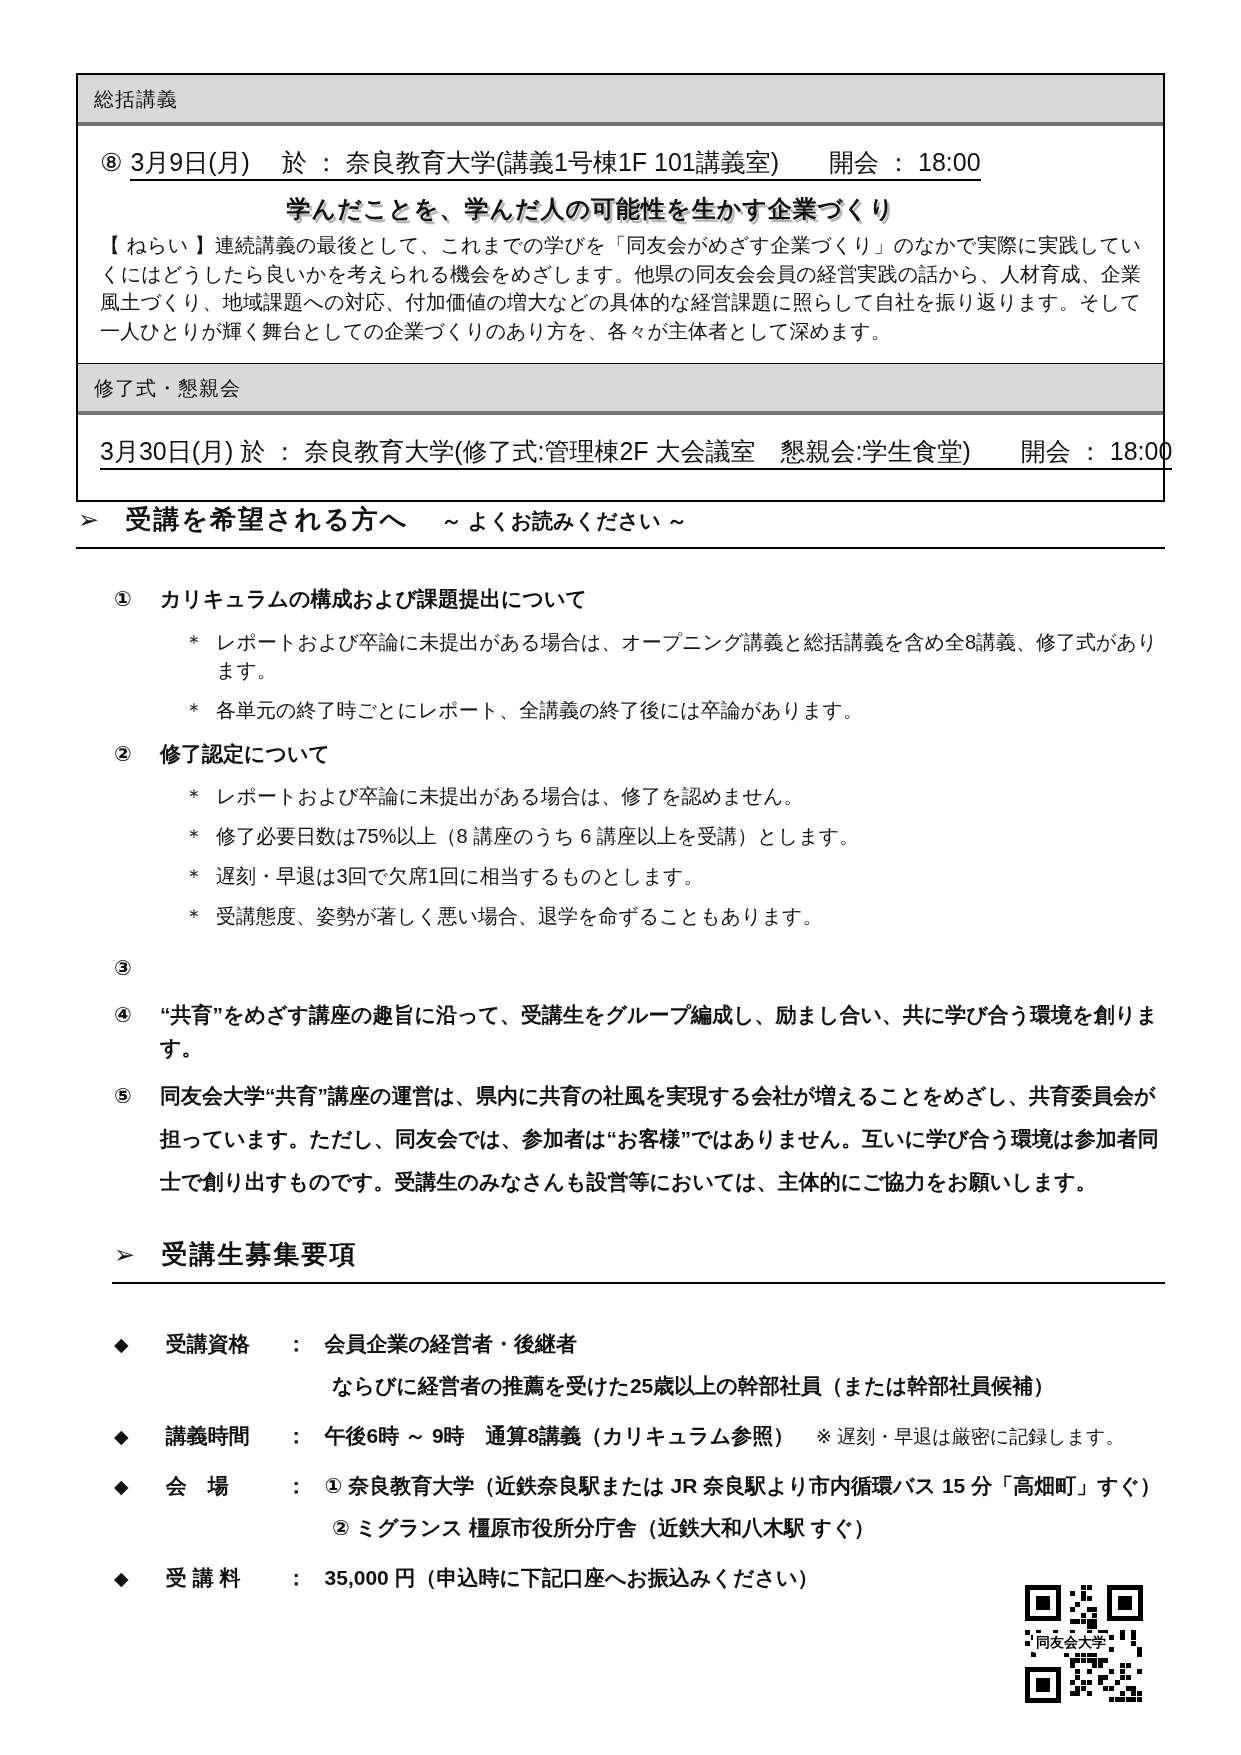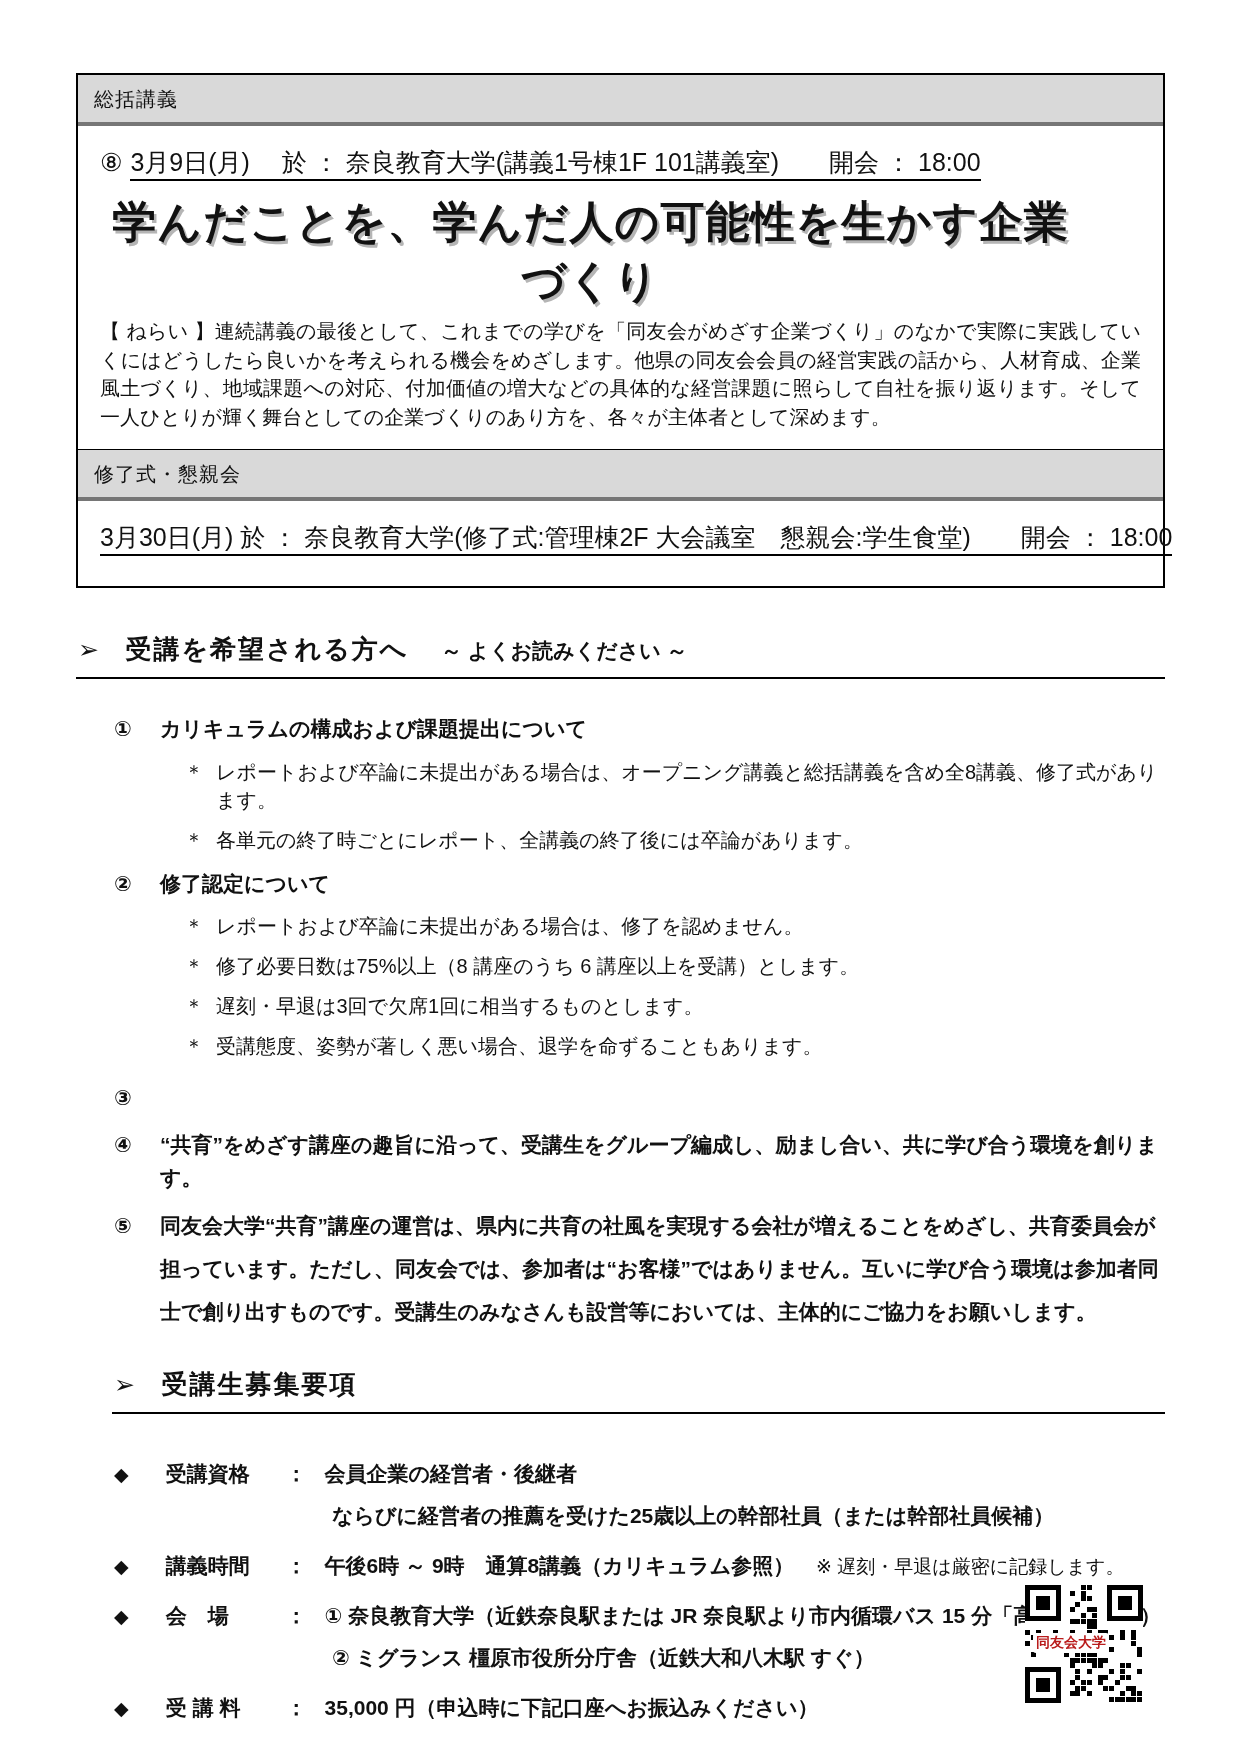--- a/index.html
+++ b/index.html
@@ -29,21 +29,21 @@
   }
   .band.mid { border-top: 1px solid #000; }
   .box-body { padding: 14px 22px 18px 22px; }
 
   .session-line { font-size: 25px; margin: 6px 0 14px 0; white-space: nowrap; }
   .ul { border-bottom: 2px solid #000; padding-bottom: 3px; }
   .circ-prefix { margin-right: 8px; }
 
   .lecture-title {
     text-align: center;
-    font-size: 44px;
+    font-size: 24px;
     font-weight: bold;
     letter-spacing: 1px;
     text-shadow: 2.5px 2.5px 0 #b5b5b5;
     margin: 2px 60px 6px 0;
   }
   .speaker {
     text-align: center;
     font-size: 22px;
     font-weight: bold;
     margin: 2px 40px 12px 0;
@@ -63,21 +63,21 @@
 
   
   .section-heading {
     border-bottom: 2px solid #000;
     padding: 0 0 10px 2px;
     white-space: nowrap;
   }
   .section-heading .arrow { font-size: 25px; margin-right: 22px; }
   .section-heading .h-main { font-size: 26px; font-weight: bold; letter-spacing: 2px; }
   .section-heading .h-note { font-size: 21px; font-weight: bold; margin-left: 28px; }
-  .heading-a { margin-top: 44px; }
+  .heading-a { }
   .heading-b { margin-top: 34px; margin-left: 36px; }
 
   
   .numbered-list { padding: 20px 0 0 38px; }
   .n-item {
     display: flex;
     font-size: 21px;
     font-weight: bold;
     margin-top: 14px;
     line-height: 1.55;
@@ -368,16 +368,16 @@
         <i style="left: 84px; top: 112px;"></i>
         <i style="left: 89.6px; top: 112px;"></i>
         <i style="left: 95.2px; top: 112px;"></i>
         <i style="left: 100.8px; top: 112px;"></i>
         <i style="left: 106.4px; top: 112px;"></i>
         <i style="left: 112px; top: 112px;"></i>
       </div>
     <div class="finder tl"></div>
     <div class="finder tr"></div>
     <div class="finder bl"></div>
-    <div class="qr-label" style="color: #b91c1c;">同友会大学</div>
+    <div class="qr-label" style="color: #000000;">同友会大学</div>
   </div>
 
 </div>
 
 </body></html>

